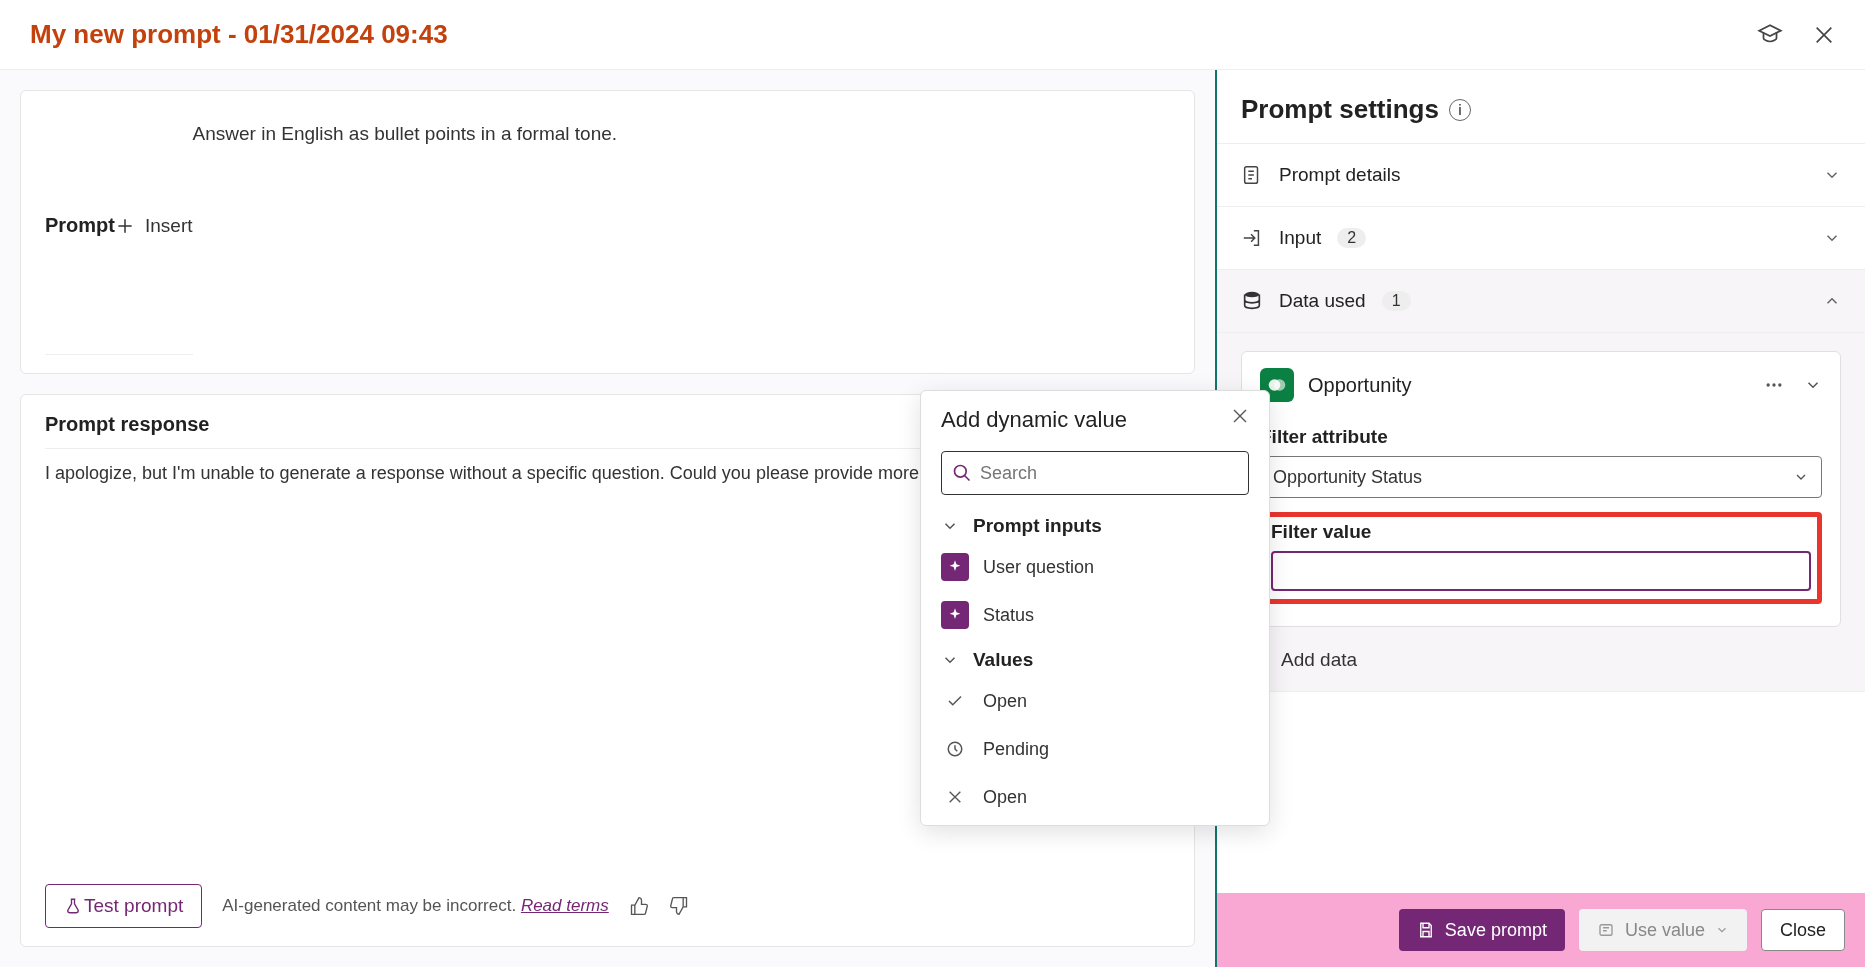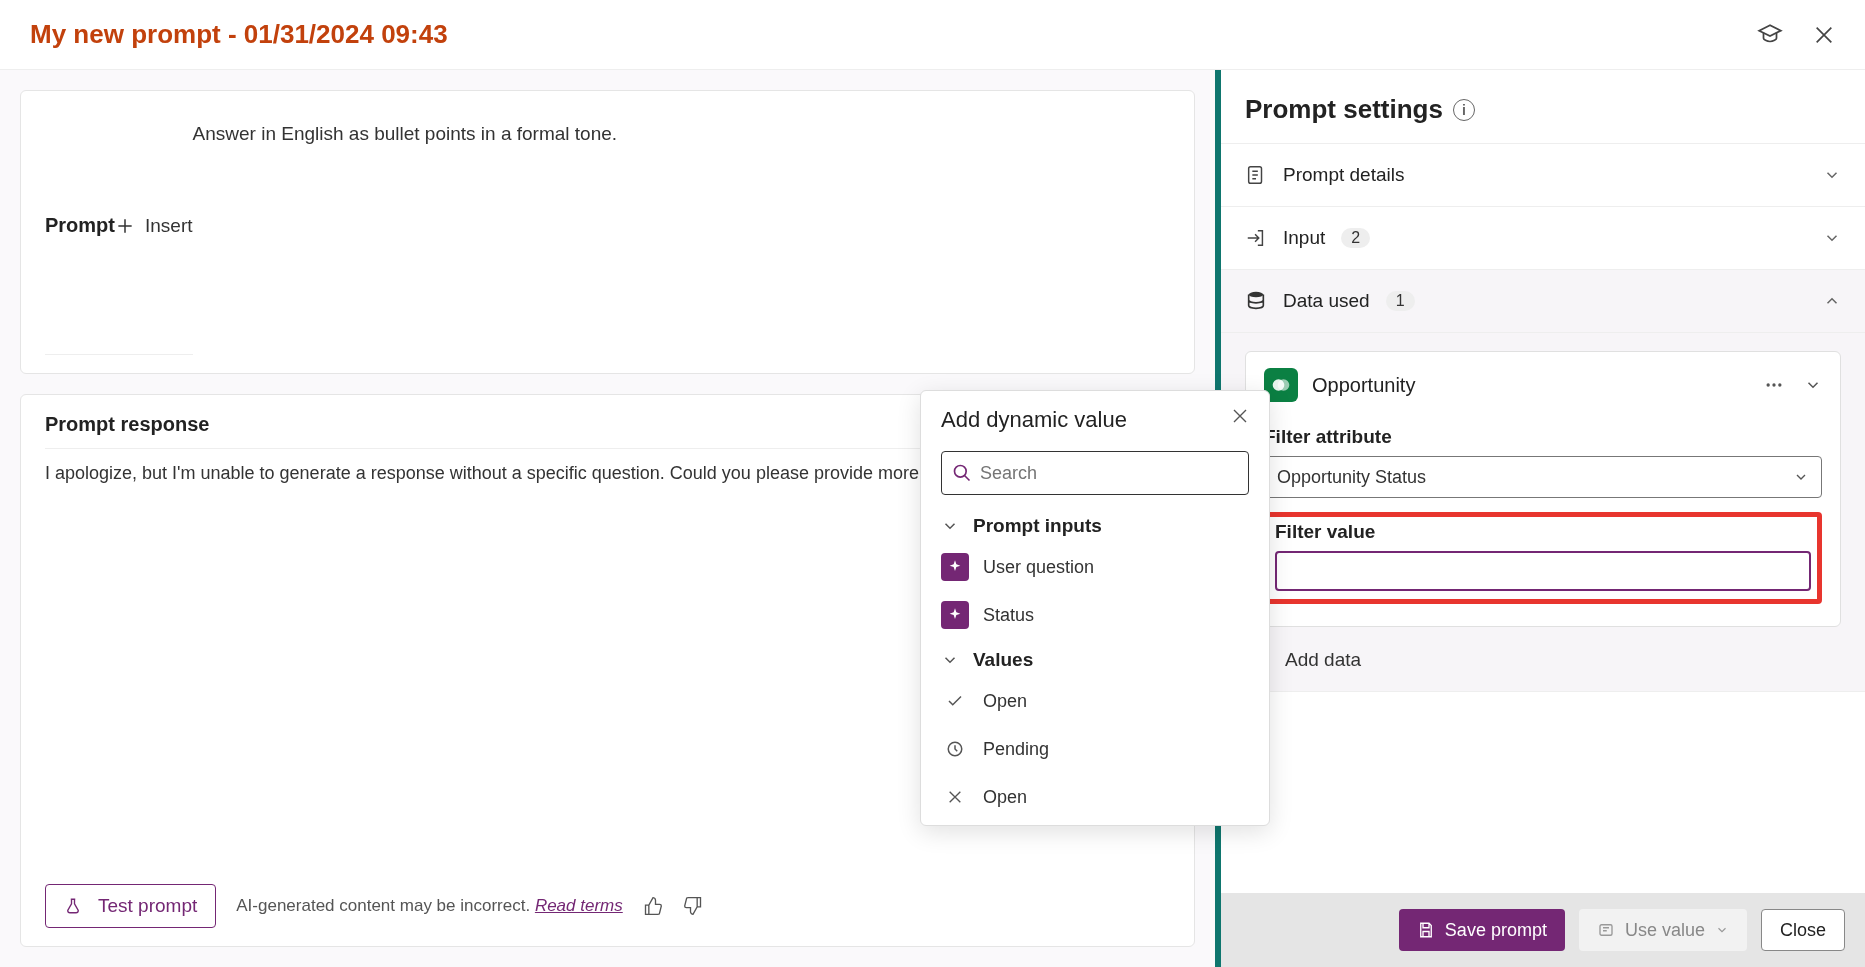--- a/index.html
+++ b/index.html
@@ -14,47 +14,47 @@
   .left-col { flex: 1; padding: 20px; display: flex; flex-direction: column; gap: 20px; }
   .card { background: #fff; border: 1px solid #e5e5e5; border-radius: 6px; padding: 18px 24px; }
   .prompt-card { height: 284px; display:flex; flex-direction:row; }
   .card-header { display: flex; justify-content: space-between; align-items: center; padding-bottom: 12px; border-bottom: 1px solid #eee; }
   .card-title { font-size: 20px; font-weight: 600; }
   .insert-btn { display: flex; align-items: center; gap: 10px; font-size: 19px; color: #333; cursor: pointer; }
   .prompt-body { padding-top: 14px; font-size: 19px; color: #333; }
   .response-card { flex:1; display:flex; flex-direction:column; position:relative; }
   .response-body { padding-top: 14px; font-size: 18px; color: #333; flex:1; }
   .response-footer { display:flex; align-items:center; gap:20px; padding-top:14px; }
-  .test-btn { border:1px solid #742774; color:#742774; background:#fff; padding:10px 18px; border-radius:4px; font-size:19px; display:flex; align-items:center; gap:16px; cursor:pointer; }
+  .test-btn { border:1px solid #742774; color:#742774; background:#fff; padding:10px 18px; border-radius:4px; font-size:19px; display:flex; align-items:center; gap:2px; cursor:pointer; }
   .disclaimer { font-size:17px; color:#555; }
   .read-terms { color:#742774; text-decoration:underline; cursor:pointer;font-style:italic; }
   .thumb { color:#555; cursor:pointer; }
   
-  .right-col { width: 650px; background:#fff; border-left:6px solid #0f766e; display:flex; flex-direction:column; position:relative; }
+  .right-col { width: 650px; background:#fff; border-left:2px solid #0f766e; display:flex; flex-direction:column; position:relative; }
   .settings-header { padding: 24px 24px 18px 24px; font-size:26px; font-weight:600; display:flex; align-items:center; gap:10px; border-bottom:1px solid #eee; }
   .info-icon { width:22px; height:22px; border:1.5px solid #666; border-radius:50%; display:flex; align-items:center; justify-content:center; font-size:14px; color:#666; }
   .accordion-row { display:flex; align-items:center; justify-content:space-between; padding:20px 24px; border-bottom:1px solid #eee; cursor:pointer; }
   .accordion-left { display:flex; align-items:center; gap:16px; font-size:19px; }
   .badge { background:#eee; color:#333; border-radius:10px; padding:1px 10px; font-size:16px; }
   .chev { color:#666; }
   .data-used-body { background:#f7f5f8; padding: 0 0 20px 0; border-bottom:1px solid #eee; }
   .opportunity-card { margin:18px 24px 0 24px; background:#fff; border:1px solid #e0e0e0; border-radius:6px; padding:16px 18px 22px 18px; }
   .opp-header { display:flex; align-items:center; justify-content:space-between; }
   .opp-left { display:flex; align-items:center; gap:14px; }
   .opp-icon { width:34px; height:34px; background:#0b8043; border-radius:6px; display:flex; align-items:center; justify-content:center; }
   .opp-title { font-size:20px; }
   .opp-right { display:flex; align-items:center; gap:20px; color:#555; }
   .field-label { font-size:19px; font-weight:600; margin-top:24px; margin-bottom:8px; }
   .select-box { width:100%; height:42px; border:1px solid #777; border-radius:4px; background:#fff; display:flex; align-items:center; justify-content:space-between; padding:4px 12px; font-size:18px; color:#333; cursor:pointer; }
   .filter-value-wrap { border:5px solid #e8352e; border-radius:4px; padding:4px 6px 8px 6px; margin-top:14px; }
   .filter-value-wrap .field-label { margin-top:0; }
   .text-input { width:100%; height:40px; border:2px solid #742774; border-radius:4px; background:#fff; padding:0 8px; font-size:18px; }
   .add-data-row { display:flex; align-items:center; gap:14px; padding:22px 24px 0 30px; color:#333; font-size:19px; cursor:pointer; }
   
-  .bottom-bar { position:absolute; bottom:0; right:0; left:0; display:flex; justify-content:flex-end; gap:14px; padding:16px 20px; background:#e5e5e5; }
+  .bottom-bar { position:absolute; bottom:0; right:0; left:0; display:flex; justify-content:flex-end; gap:14px; padding:16px 20px; background:#f9a8d4; }
   .btn { height:42px; border-radius:4px; font-size:18px; display:flex; align-items:center; gap:10px; padding:0 18px; cursor:pointer; }
   .btn-primary { background:#742774; color:#fff; border:none; }
   .btn-secondary { background:#f2f2f2; color:#888; border:none; }
   .btn-outline { background:#fff; color:#222; border:1px solid #888; }
   
   .popover { position:absolute; left:920px; top:390px; width:350px; background:#fff; border:1px solid #ddd; border-radius:6px; box-shadow:0 6px 24px rgba(0,0,0,0.12); padding:16px 0 4px 0; z-index:50; }
   .popover-header { display:flex; justify-content:space-between; align-items:flex-start; padding:0 20px 12px 20px; }
   .popover-title { font-size:22px; font-weight:400; }
   .search-wrap { margin:6px 20px 10px 20px; border:1px solid #333; border-radius:4px; height:44px; display:flex; align-items:center; padding:0 10px; gap:8px; }
   .search-wrap input { border:none; outline:none; font-size:18px; flex:1; background:transparent; }

